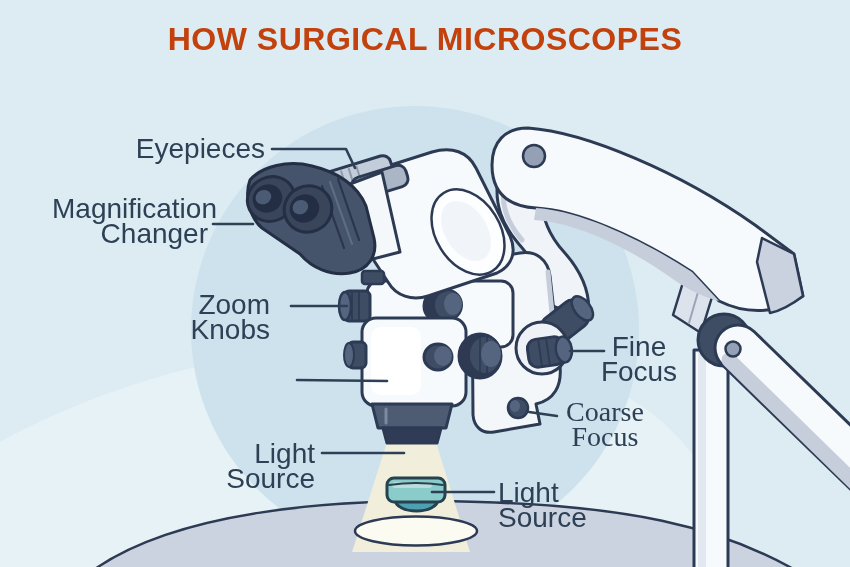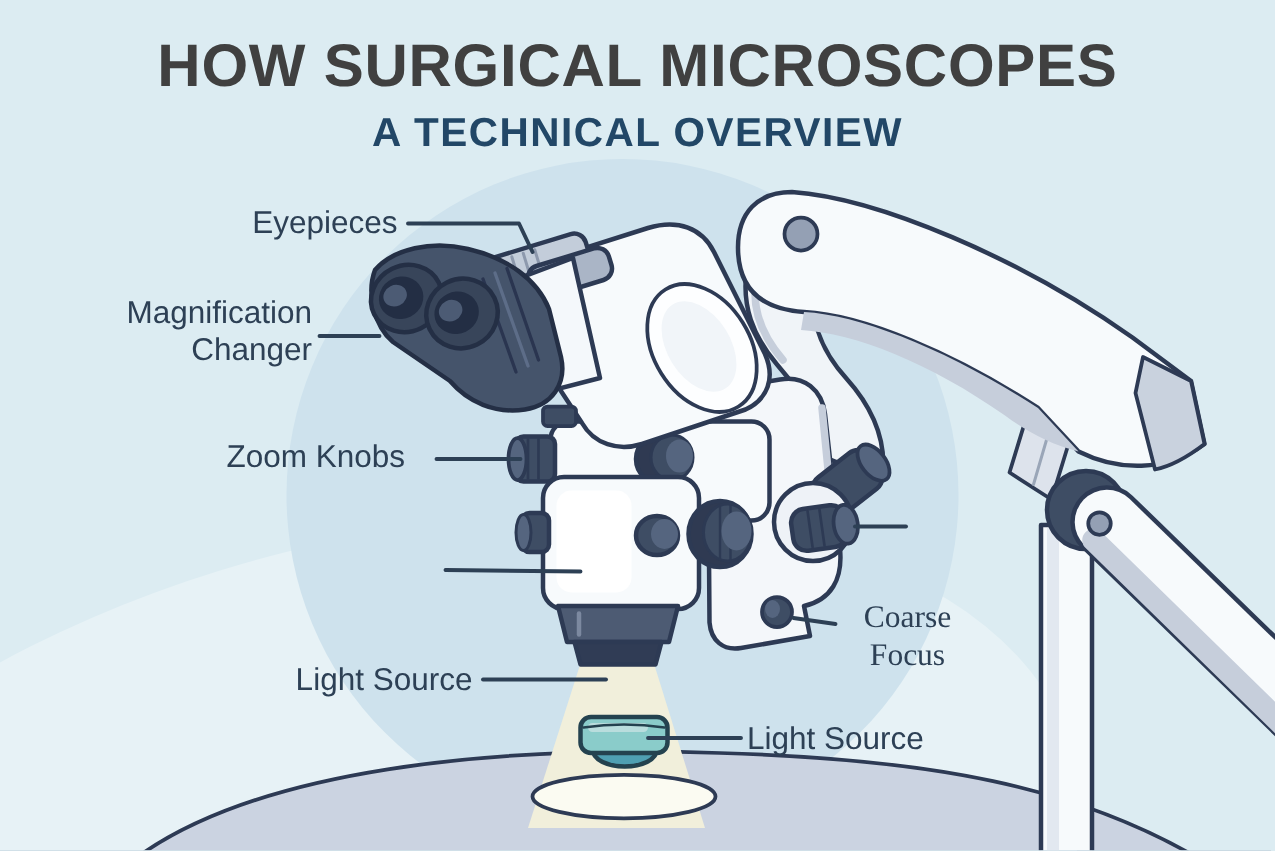--- a/index.html
+++ b/index.html
@@ -11,50 +11,49 @@
   .bg-sweep{
     position:absolute;left:-220px;top:360px;width:950px;height:520px;
     background:#e7f2f6;border-radius:50%;transform:rotate(-14deg);
   }
   .bg-circle{
     position:absolute;left:191px;top:106px;width:448px;height:448px;
     background:#cee2ed;border-radius:50%;
   }
   .title{
     position:absolute;top:22px;left:0;width:100%;margin:0;text-align:center;
-    font-size:40px;font-weight:900;letter-spacing:.5px;color:#404040;line-height:1.1;
+    font-size:32px;font-weight:900;letter-spacing:.5px;color:#c2410c;line-height:1.1;
   }
   .subtitle{
     position:absolute;top:74px;left:0;width:100%;margin:0;text-align:center;
     font-size:27px;font-weight:700;letter-spacing:1px;color:#224767;line-height:1.1;
   }
   .art{position:absolute;left:0;top:0;}
   .label{
-    position:absolute;font-size:21px;font-weight:500;color:#2d4055;line-height:25px;
+    position:absolute;font-size:28px;font-weight:500;color:#2d4055;line-height:25px;
   }
   .r{text-align:right;} .c{text-align:center;}
   .lbl-eyepieces{left:120px;top:136px;width:145px;}
   .lbl-mag{left:52px;top:196px;width:156px;}
   .lbl-zoom{left:128px;top:292px;width:142px;}
   .lbl-objective{left:120px;top:367px;width:168px;}
   .lbl-light-left{left:170px;top:441px;width:145px;}
   .lbl-fine{left:598px;top:334px;width:82px;}
   .lbl-coarse{left:560px;top:399px;width:90px;font-family:Liberation Serif, serif;}
   .lbl-light-right{left:498px;top:480px;width:150px;}
 </style>
 </head>
 <body>
 
 <div class="stage">
 
   <div class="bg-sweep"></div>
   <div class="bg-circle"></div>
 
   <h1 class="title">HOW SURGICAL MICROSCOPES</h1>
-  <h2 class="subtitle">A TECHNICAL OVERVIEW</h2>
 
   <svg class="art" width="850" height="567" viewBox="0 0 850 567">
     <g stroke-linejoin="round" stroke-linecap="round">
 
       <g>
         <path d="M 88 574 C 170 512 330 497 480 502 C 620 506 718 524 802 574 Z" fill="#cbd3e1" stroke="#2d3a54" stroke-width="2.5"></path>
       </g>
 
       <g>
         <polygon points="389,436 434,436 470,552 352,552" fill="#f1efdb"></polygon>
@@ -221,16 +220,17 @@
         <path d="M 557 416 L 529 412"></path>
         <path d="M 494 492 L 432 492"></path>
       </g>
     </g>
   </svg>
 
   <div class="label r lbl-eyepieces">Eyepieces</div>
   <div class="label r lbl-mag">Magnification Changer</div>
   <div class="label r lbl-zoom">Zoom Knobs</div>
   <div class="label r lbl-light-left">Light Source</div>
+  <div class="label c lbl-fine">Fine Focus</div>
   <div class="label c lbl-coarse">Coarse Focus</div>
   <div class="label lbl-light-right">Light Source</div>
 
 </div>
 
 </body></html>

